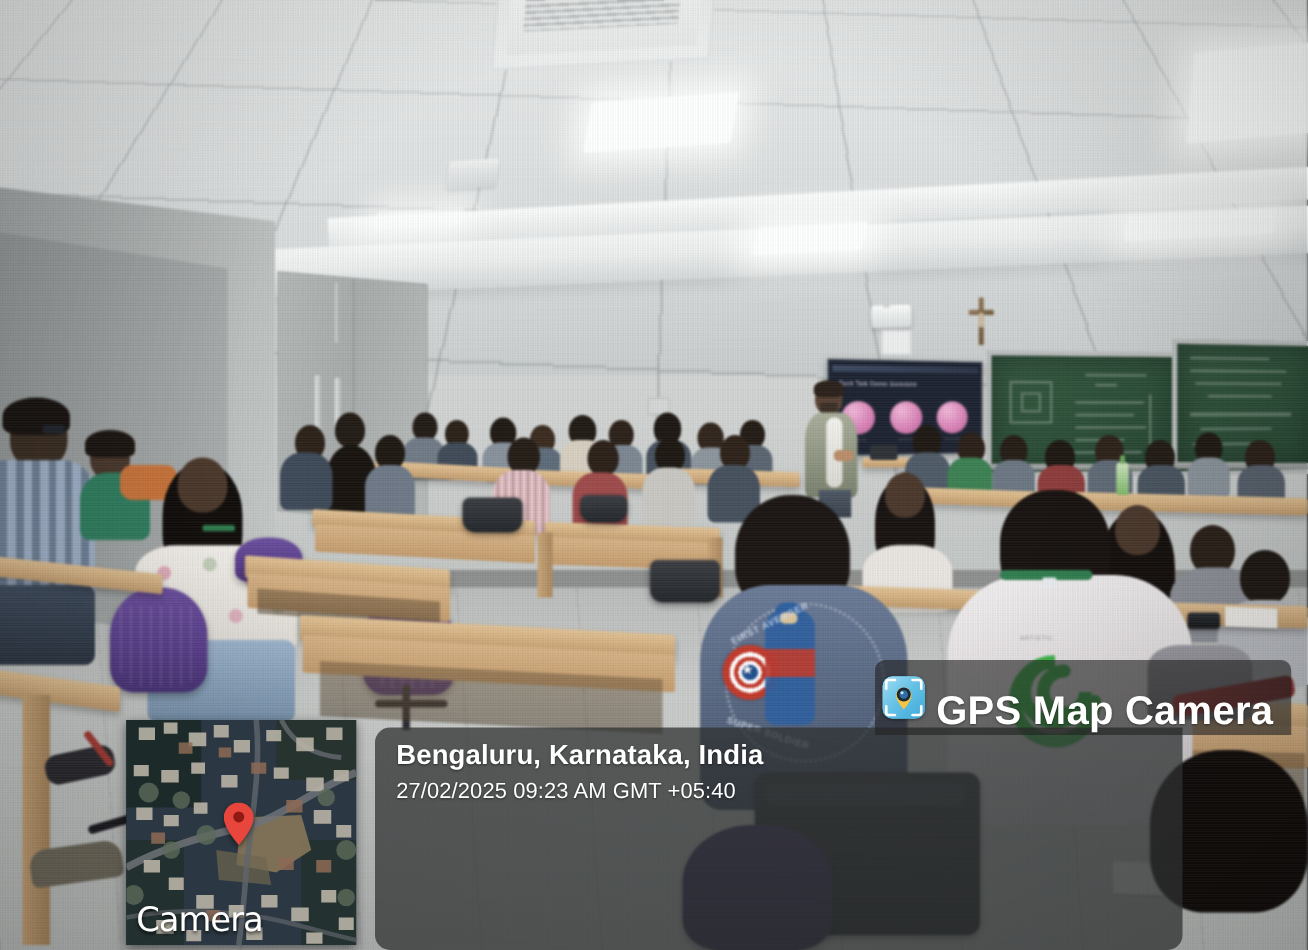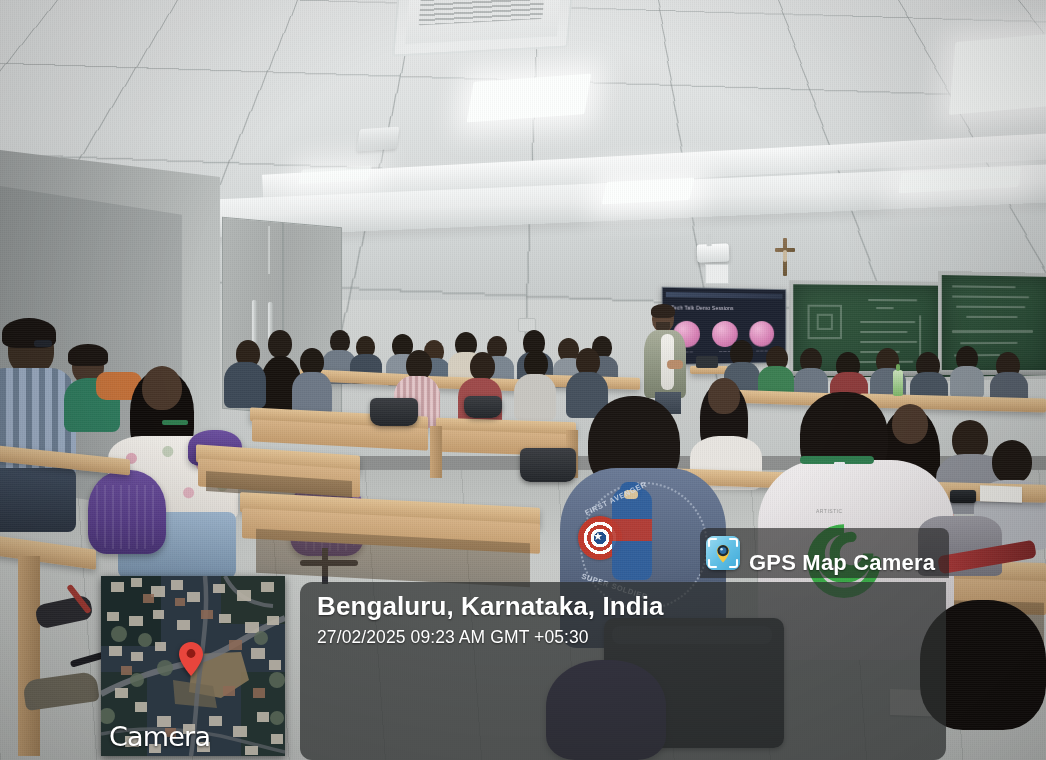--- a/index.html
+++ b/index.html
@@ -415,21 +415,21 @@
     position:relative;
     width: 34px; height: 34px;
     border-radius: 8px;
     background: linear-gradient(145deg,#8fd4ee 0%, #67c2e6 45%, #49b0dd 100%);
     overflow:hidden;
     flex:none;
     box-shadow: 0 1px 3px rgba(0,0,0,.4);
   }
   .gps-title {
     color:#fff;
-    font-size: 22px;
+    font-size: 32px;
     font-weight: bold;
     letter-spacing:.2px;
     line-height:1;
     white-space:nowrap;
     text-shadow: 0 1px 2px rgba(0,0,0,.45);
     margin-top: 20px;
   }
 
   .gps-panel {
     position:absolute;
@@ -443,21 +443,21 @@
   }
   .gps-line {
     color:#ffffff;
     font-size: 17.5px;
     line-height: 1.52;
     letter-spacing: .1px;
     text-shadow: 0 1px 2px rgba(0,0,0,.55);
     white-space:nowrap;
   }
   .gps-line.place {
-    font-size: 26px;
+    font-size: 22px;
     font-weight: bold;
     line-height: 1.18;
     margin-bottom: 2px;
   }
 
   .gps-map {
     position:absolute;
     left: 101px; top: 576px;
     width: 184px; height: 180px;
     z-index: 42;
@@ -796,21 +796,21 @@
         <circle cx="17" cy="14.6" r="5.6" fill="#1d2a33"></circle>
         <circle cx="17" cy="14.6" r="3.4" fill="#2f6fa8"></circle>
         <circle cx="15.6" cy="13.2" r="1.2" fill="#cfe9f7"></circle>
       </svg>
     </div>
     <div class="gps-title">GPS Map Camera</div>
   </div>
 
   <div class="gps-panel">
     <div class="gps-line place">Bengaluru, Karnataka, India</div>
-    <div class="gps-line">27/02/2025 09:23 AM GMT +05:30</div>
+    <div class="gps-line">27/02/2025 09:23 AM GMT +05:40</div>
   </div>
 
   <div class="gps-map">
     <svg class="map-img" viewBox="0 0 184 180" preserveAspectRatio="none">
       <rect width="184" height="180" fill="#2b3742"></rect>
 
       <rect x="0" y="0" width="60" height="70" fill="#1c2a2a"></rect>
       <rect x="0" y="96" width="46" height="84" fill="#22302f"></rect>
       <rect x="120" y="0" width="64" height="48" fill="#26332f"></rect>
       <rect x="140" y="96" width="44" height="84" fill="#233230"></rect>

